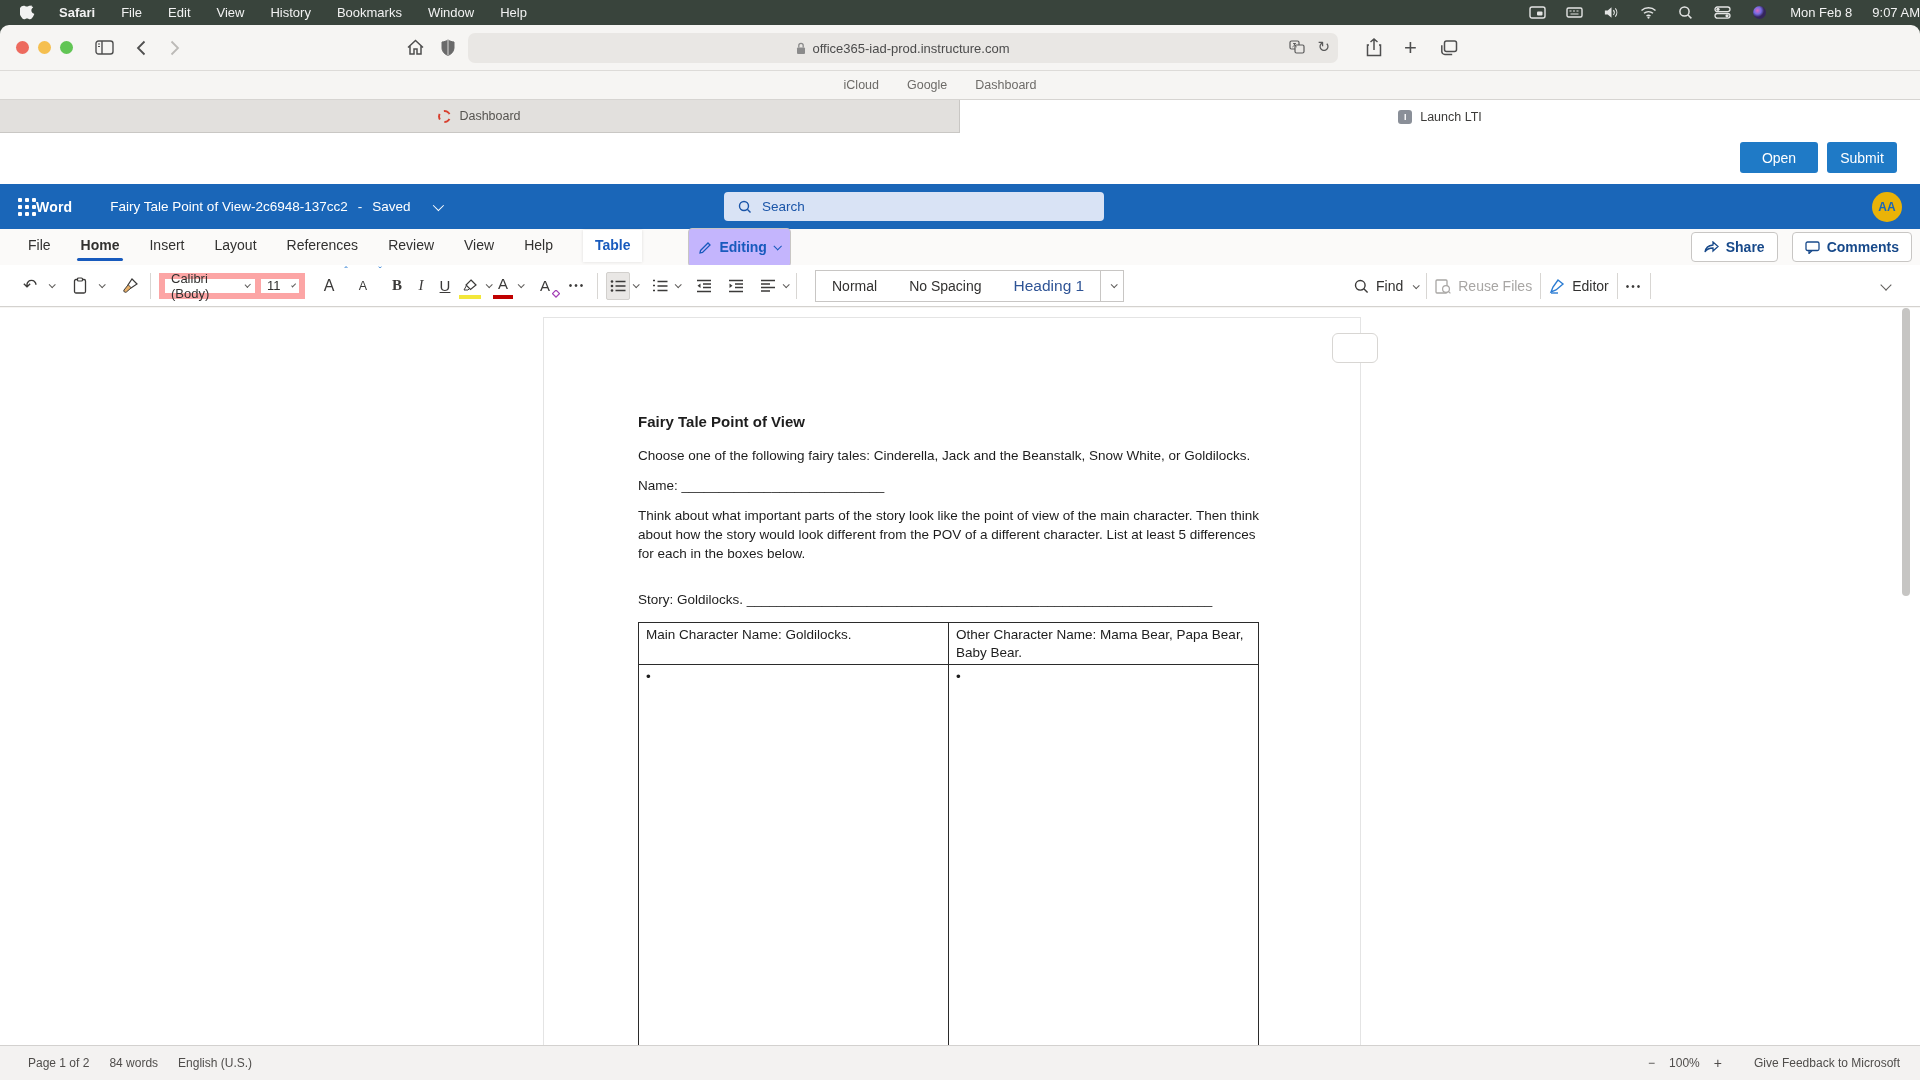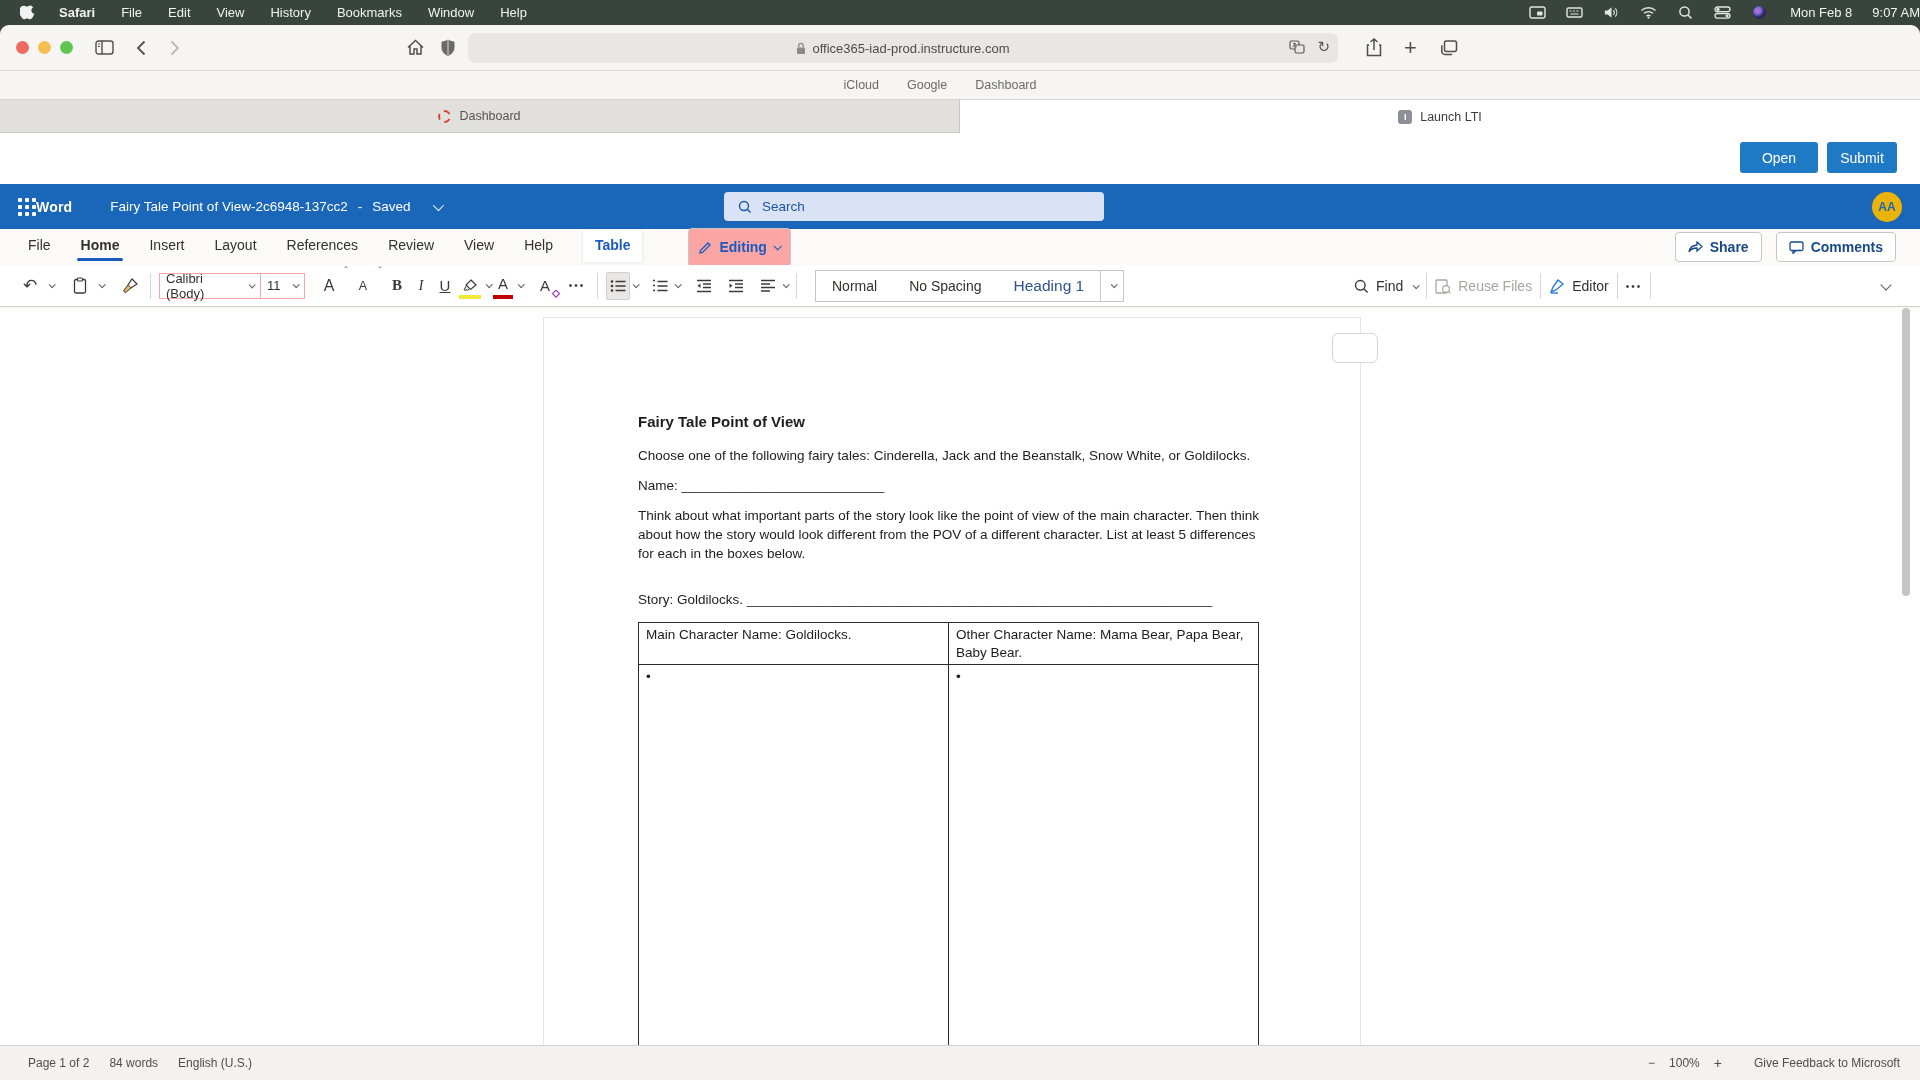--- a/index.html
+++ b/index.html
@@ -76,40 +76,40 @@
   .ribbon-tabs { height:36px; background:#fbfaf9; display:flex; align-items:center; font-size:14px;
                  color:#323130; position:relative; padding-left:28px; }
   .rtab { margin-right:30px; position:relative; padding:2px 0 6px 0; cursor:pointer; }
   .rtab.active { font-weight:bold; }
   .rtab.active::after { content:""; position:absolute; left:-4px; right:-4px; bottom:-2px;
                         height:3px; background:#185abd; border-radius:2px; }
   .rtab.contextual { color:#185abd; font-weight:bold; background:#fff; padding:7px 12px 9px 12px;
                      margin-top:-2px; box-shadow:0 0 3px rgba(0,0,0,.12); }
   .editing-btn { margin-left:16px; border:1px solid #c8c6c4; border-radius:4px; height:39px;
                  display:flex; align-items:center; gap:7px; padding:0 10px; color:#185abd;
-                 font-weight:bold; cursor:pointer; background:#fca5a5; }
+                 font-weight:bold; cursor:pointer; background:#c4b5fd; }
   .chev-blue { width:6px; height:6px; border-right:1.5px solid #185abd; border-bottom:1.5px solid #185abd;
                transform:rotate(45deg) translateY(-1px); }
-  .hdr-right { position:absolute; right:24px; top:3px; display:flex; gap:14px; }
+  .hdr-right { position:absolute; right:8px; top:3px; display:flex; gap:14px; }
   .pill-btn { border:1px solid #c8c6c4; border-radius:4px; height:30px; display:flex; align-items:center;
               gap:7px; padding:0 12px; color:#17498a; font-weight:bold; font-size:14px; cursor:pointer;
               background:#fff; }
 
   
   .ribbon-toolbar { height:42px; background:#ffffff; border-bottom:1px solid #d4d2cf;
                     display:flex; align-items:center; padding-left:18px; position:relative;
                     color:#3b3a39; font-size:13px; }
   .tgroup { display:flex; align-items:center; gap:4px; }
   .tool { display:flex; align-items:center; justify-content:center; min-width:24px; height:28px;
           cursor:pointer; border-radius:2px; padding:0 2px; }
   .tool.selected { background:#e9e7e5; border:1px solid #d2d0cd; }
   .chev { width:5px; height:5px; border-right:1.4px solid #605e5c; border-bottom:1.4px solid #605e5c;
           transform:rotate(45deg) translateY(-1px); margin-left:3px; }
   .vdiv { width:1px; height:26px; background:#d8d6d3; margin:0 8px; }
-  .combo { border:1px solid #fca5a5; height:26px; display:flex; align-items:center;
+  .combo { border:6px solid #fca5a5; height:26px; display:flex; align-items:center;
            padding:0 6px; gap:8px; font-size:13px; color:#323130; background:#fff; }
   .combo.fontname { width:102px; justify-content:space-between; }
   .combo.fontsize { width:44px; justify-content:space-between; border-left:none; }
   .fmt-letter { font-size:15px; font-weight:bold; font-family:"Liberation Serif",serif; }
   .iconA { position:relative; font-size:14px; font-family:"Liberation Sans",sans-serif; }
   .iconA .caret { position:absolute; top:-7px; right:-7px; font-size:11px; color:#2b7cd3; }
   .ul-bar { position:absolute; left:2px; right:2px; bottom:1px; height:4px; }
   .styles-box { border:1px solid #c8c6c4; height:32px; display:flex; align-items:center;
                 margin-left:10px; background:#fff; }
   .style-item { padding:0 16px; font-size:14px; color:#323130; cursor:pointer; }

